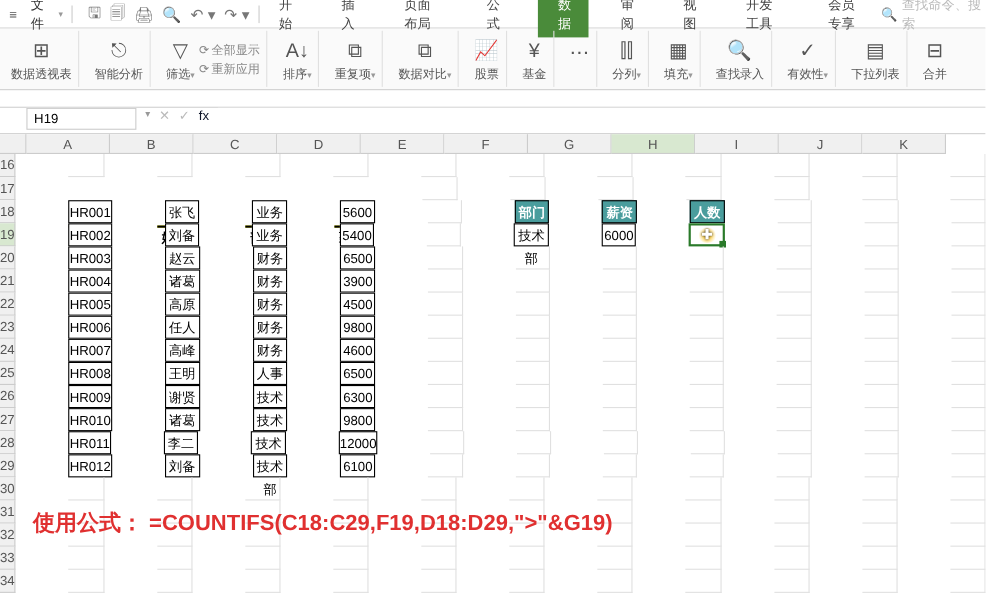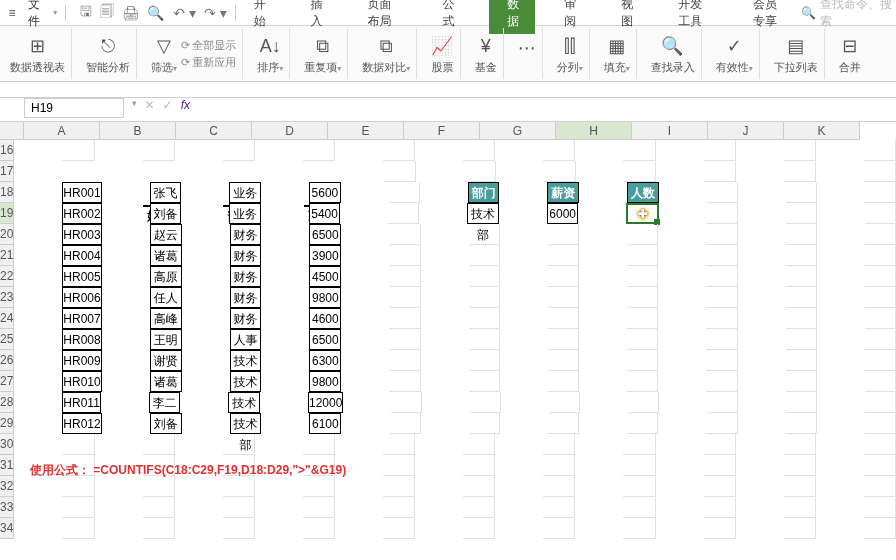--- a/index.html
+++ b/index.html
@@ -21,21 +21,21 @@
 .rgroup { display: flex; flex-direction: column; align-items: center; justify-content: center; padding: 0 6px; border-right: 1px solid #e0e0e0; }
 .rgroup:last-child { border-right: none; }
 .rgroup .ricon { font-size: 18px; color: #555; height: 28px; display: flex; align-items: center; }
 .rgroup .rlabel { font-size: 11px; color: #555; }
 .rgroup .dd2 { font-size: 8px; color: #999; }
 .subcol { display: flex; flex-direction: column; justify-content: center; font-size: 11px; color: #888; gap: 2px; }
 .subcol span { display: flex; align-items: center; gap: 2px; }
 
 .namebar { display: flex; align-items: flex-start; height: 24px; border-bottom: 1px solid #d0d0d0; padding-left: 24px; gap: 8px; }
 .namebar .cellref { width: 100px; border: 1px solid #ccc; padding: 2px 6px; background: #fff; }
-.namebar .fxlabel { color: #4c1d95; font-style: italic; }
+.namebar .fxlabel { color: #0f172a; }
 .namebar .fxinput { flex: 1; border: none; padding: 2px; }
 
 .sheet { position: relative; }
 .corner { position: absolute; top: 0; left: 0; width: 24px; height: 18px; background: #f0f0f0; border-right: 1px solid #ccc; border-bottom: 1px solid #ccc; }
 .colheads { display: flex; margin-left: 24px; height: 18px; }
 .colhead { width: 76px; background: #f0f0f0; border-right: 1px solid #ccc; border-bottom: 1px solid #ccc; text-align: center; line-height: 18px; color: #555; }
 .colhead.sel { background: #d8e8d0; }
 .rows { }
 .row { display: flex; height: 21px; gap: 48px; }
 .rowhead { width: 24px; background: #f0f0f0; border-right: 1px solid #ccc; border-bottom: 1px solid #ccc; text-align: center; line-height: 21px; color: #555; }
@@ -46,21 +46,21 @@
 .bdata { border: 1px solid #000 !important; background: #fff; text-align: center; }
 .hdrTeal { background: #4a9d9d; color: #fff; border: 1px solid #000 !important; font-weight: bold; }
 .bdata2 { border: 1px solid #000 !important; background: #fff; }
 
 .active-cell { border: 2px solid #2a7a2a !important; }
 .cursor-glow { position: absolute; left: 50%; top: 50%; transform: translate(-50%,-50%); width: 18px; height: 14px; background: radial-gradient(circle, #ffd966 30%, rgba(255,217,102,0) 70%); border-radius: 50%; }
 .cursor-plus { position: absolute; left: 50%; top: 50%; transform: translate(-50%,-50%); color: #fff; font-size: 12px; font-weight: bold; text-shadow: 0 0 2px #000; }
 
 .fill-handle { position: absolute; right: -3px; bottom: -3px; width: 6px; height: 6px; background: #2a7a2a; }
 
-.formula-overlay { position: absolute; left: 30px; top: 340px; font-size: 12px; font-weight: bold; color: #e03030; white-space: nowrap; }
+.formula-overlay { position: absolute; left: 30px; top: 340px; font-size: 20px; font-weight: bold; color: #e03030; white-space: nowrap; }
 </style>
 </head>
 <body>
 
 <div class="menubar">
   <span class="menu-icon">≡</span>
   <span class="file-btn">文件</span>
   <span class="dd">▾</span>
   <span class="divider"></span>
   <div class="tray">

